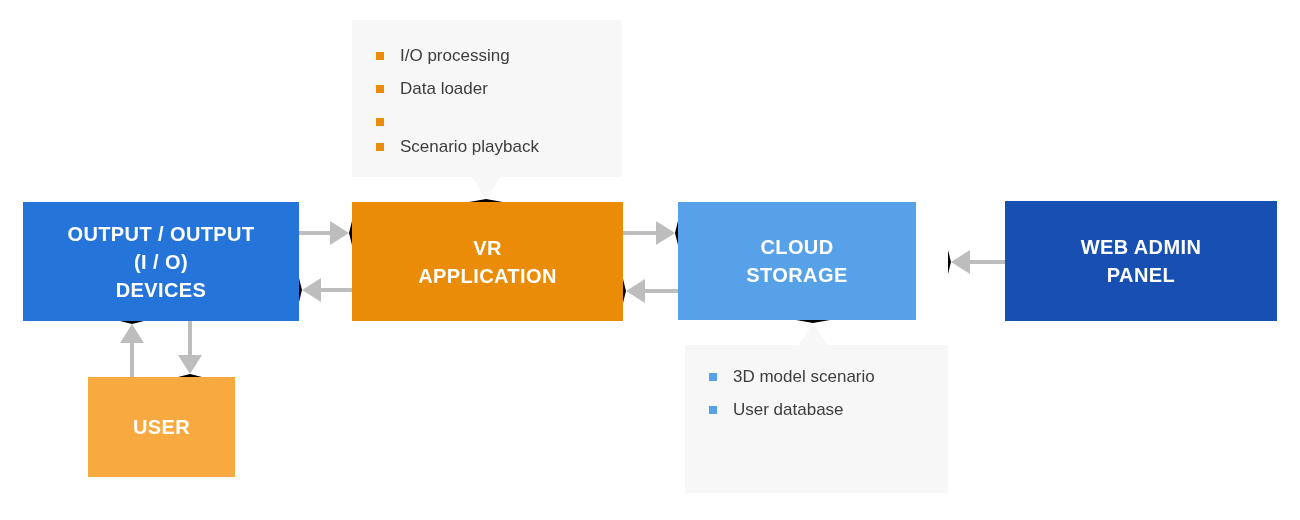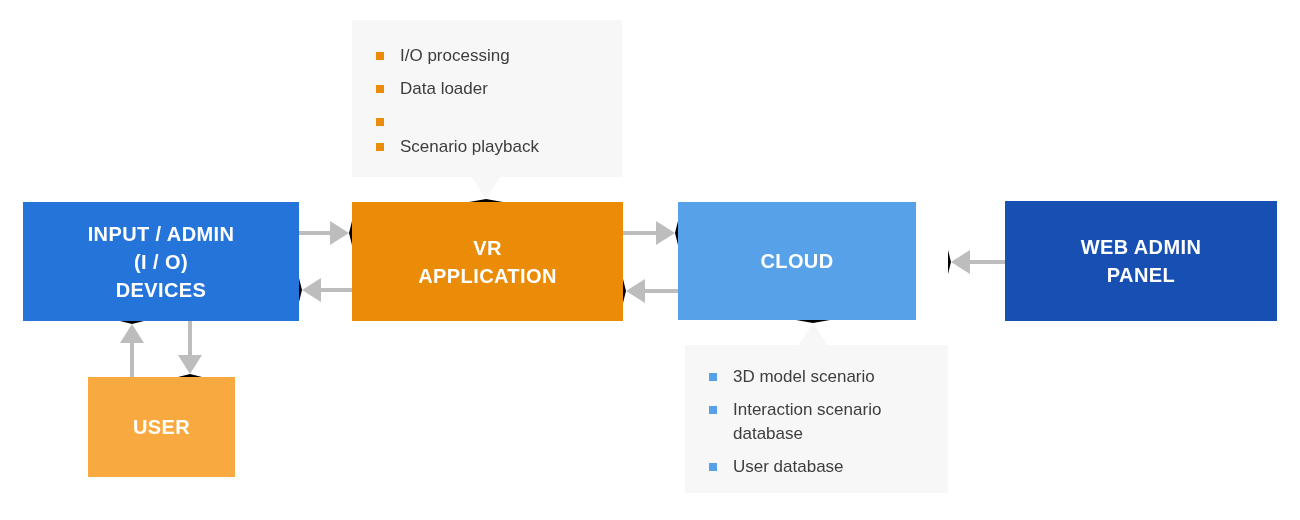--- a/index.html
+++ b/index.html
@@ -74,32 +74,33 @@
   .a-admin-cloud { left:948px; top:250px; width:57px; }
   .a-user-io   { left:120px; top:321px; height:56px; }
   .a-io-user   { left:178px; top:321px; height:56px; }
 </style>
 </head>
 <body>
 
 <div class="canvas">
 
   <div class="node node-io">
-    <span>INPUT / ADMIN</span>
+    <span>OUTPUT / OUTPUT</span>
     <span>(I / O)</span>
     <span>DEVICES</span>
   </div>
 
   <div class="node node-vr">
     <span>VR</span>
     <span>APPLICATION</span>
   </div>
 
   <div class="node node-cloud">
     <span>CLOUD</span>
+    <span>STORAGE</span>
   </div>
 
   <div class="node node-admin">
     <span>WEB ADMIN</span>
     <span>PANEL</span>
   </div>
 
   <div class="node node-user">
     <span>USER</span>
   </div>
@@ -121,24 +122,20 @@
       <span class="txt">Scenario playback</span>
     </div>
     <span class="pointer pointer-down"></span>
   </div>
 
 
   <div class="callout callout-cloud">
     <div class="item">
       <span class="bullet"></span>
       <span class="txt">3D model scenario</span>
-    </div>
-    <div class="item">
-      <span class="bullet"></span>
-      <span class="txt">Interaction scenario database</span>
     </div>
     <div class="item">
       <span class="bullet"></span>
       <span class="txt">User database</span>
     </div>
     <span class="pointer pointer-up"></span>
   </div>
 
   <div class="arrow arrow-h arrow-right a-io-vr">
     <span class="shaft"></span>

